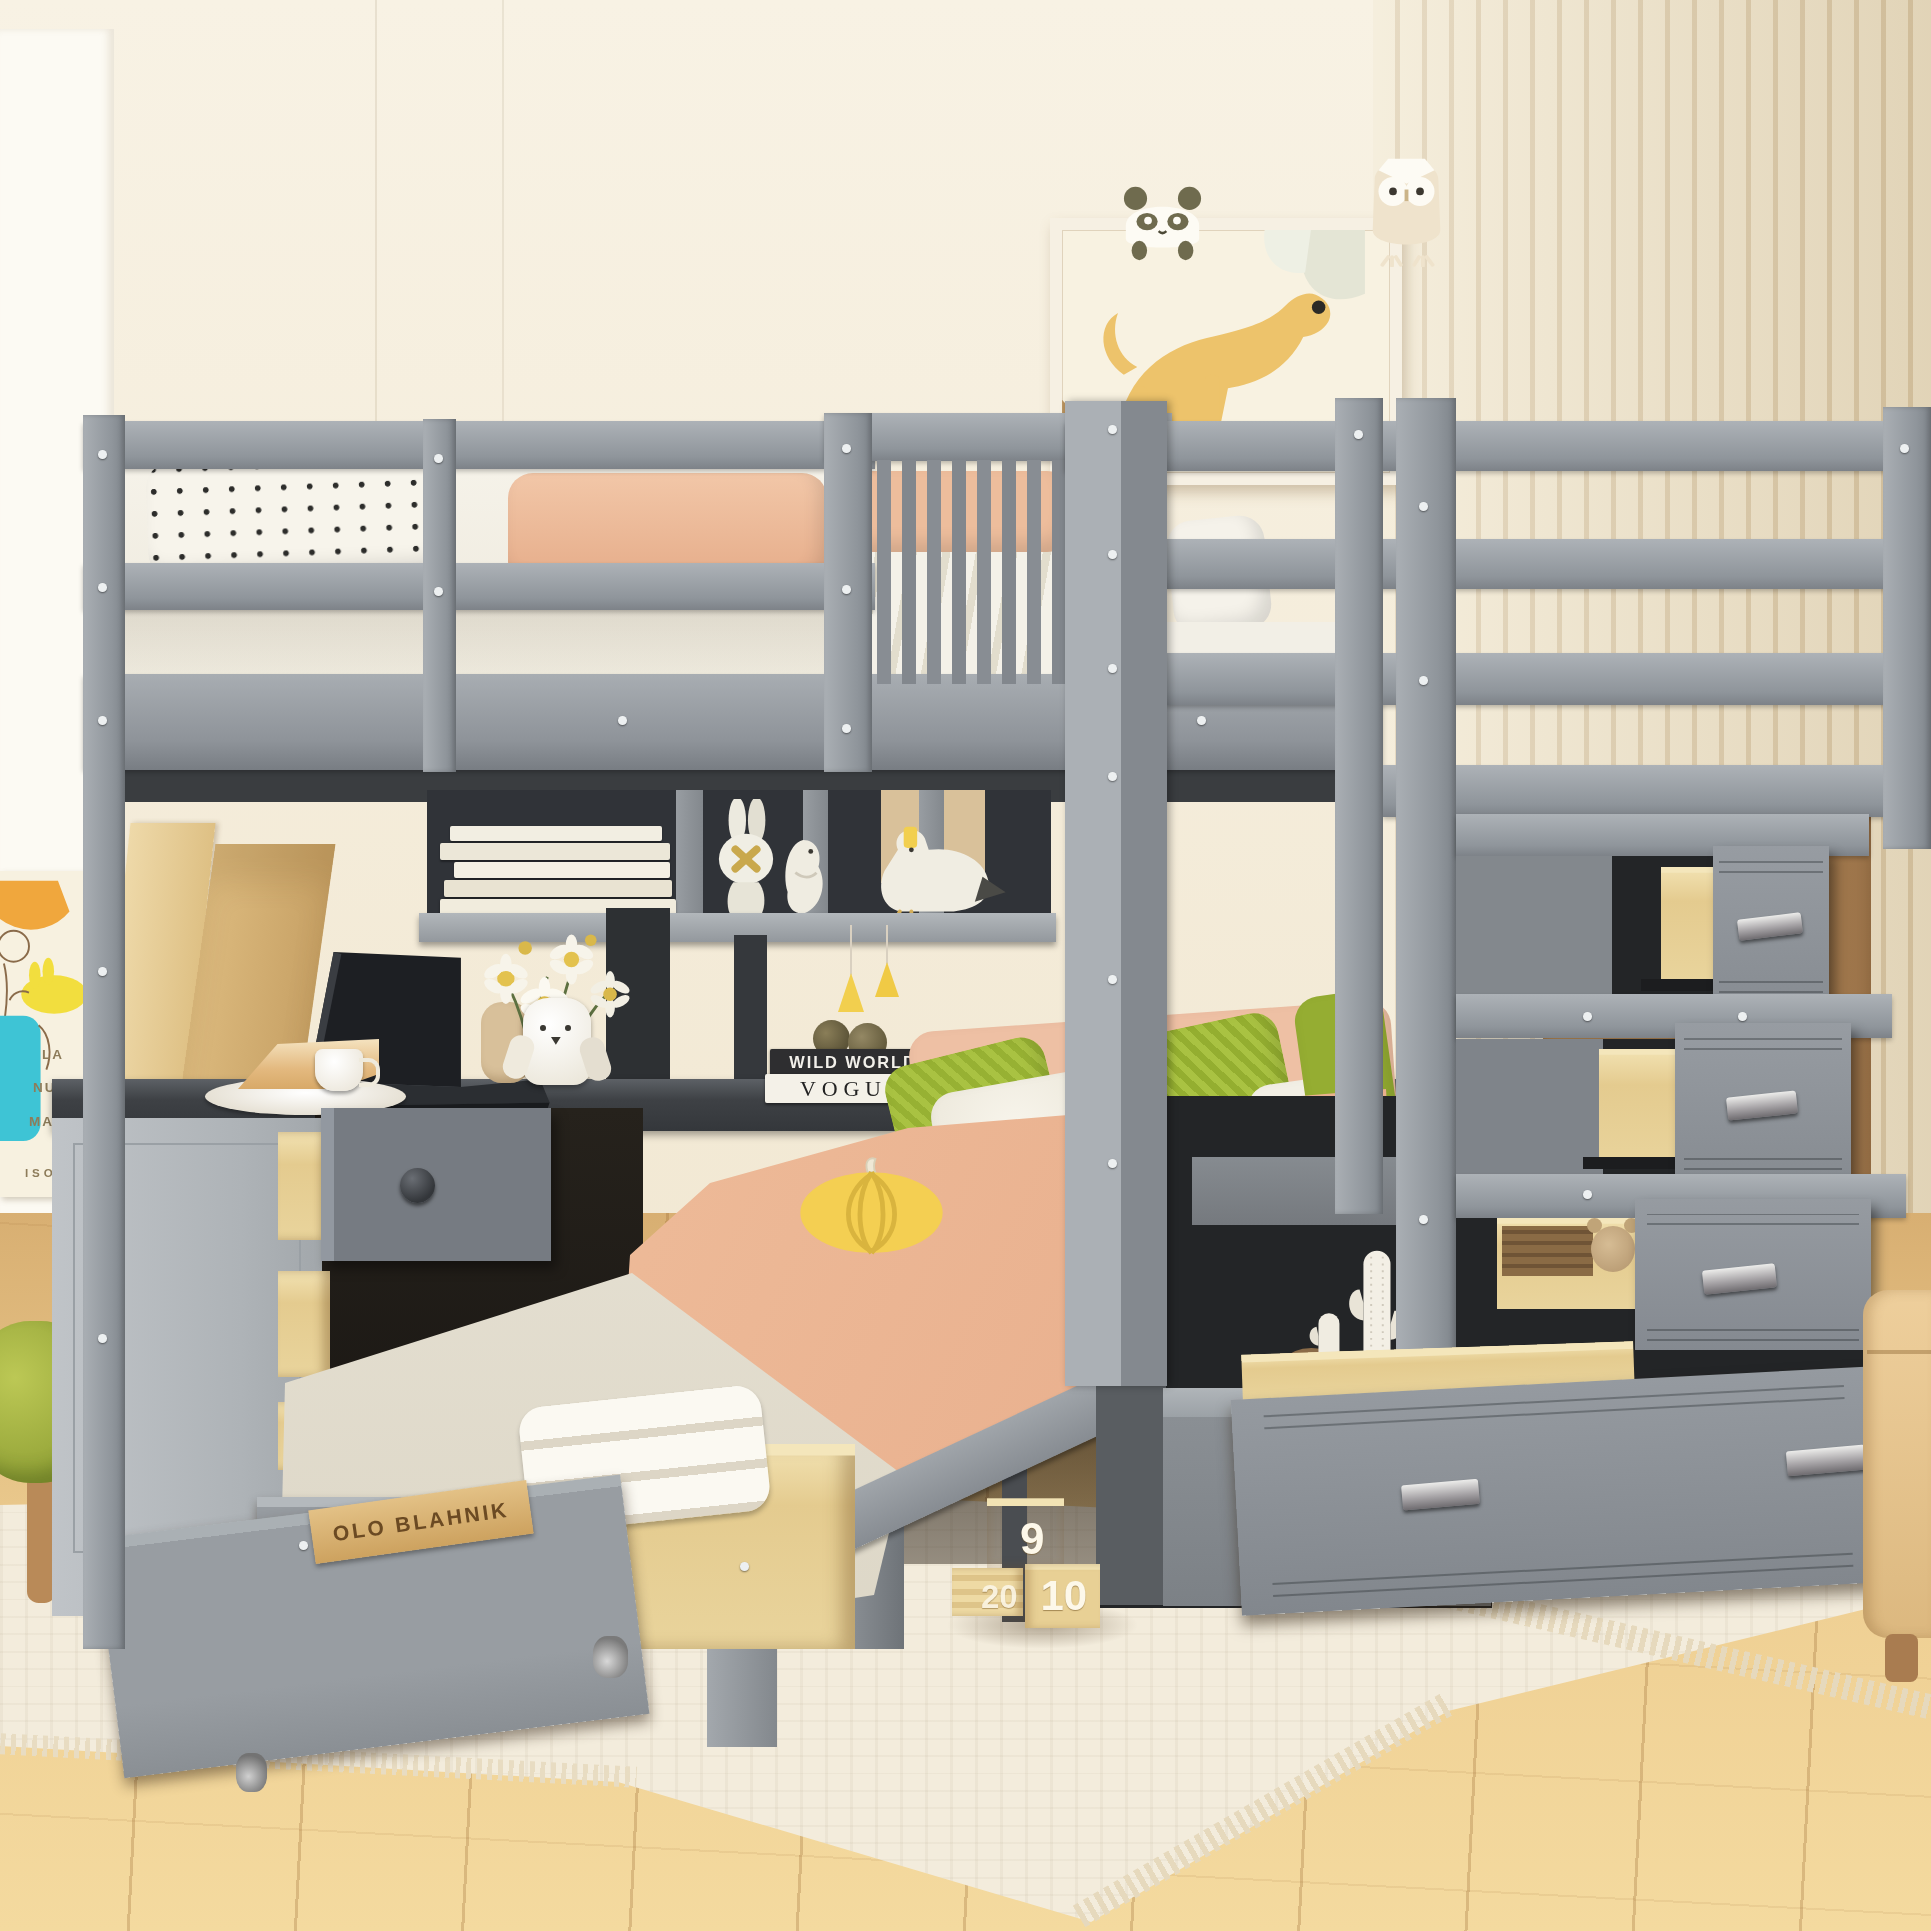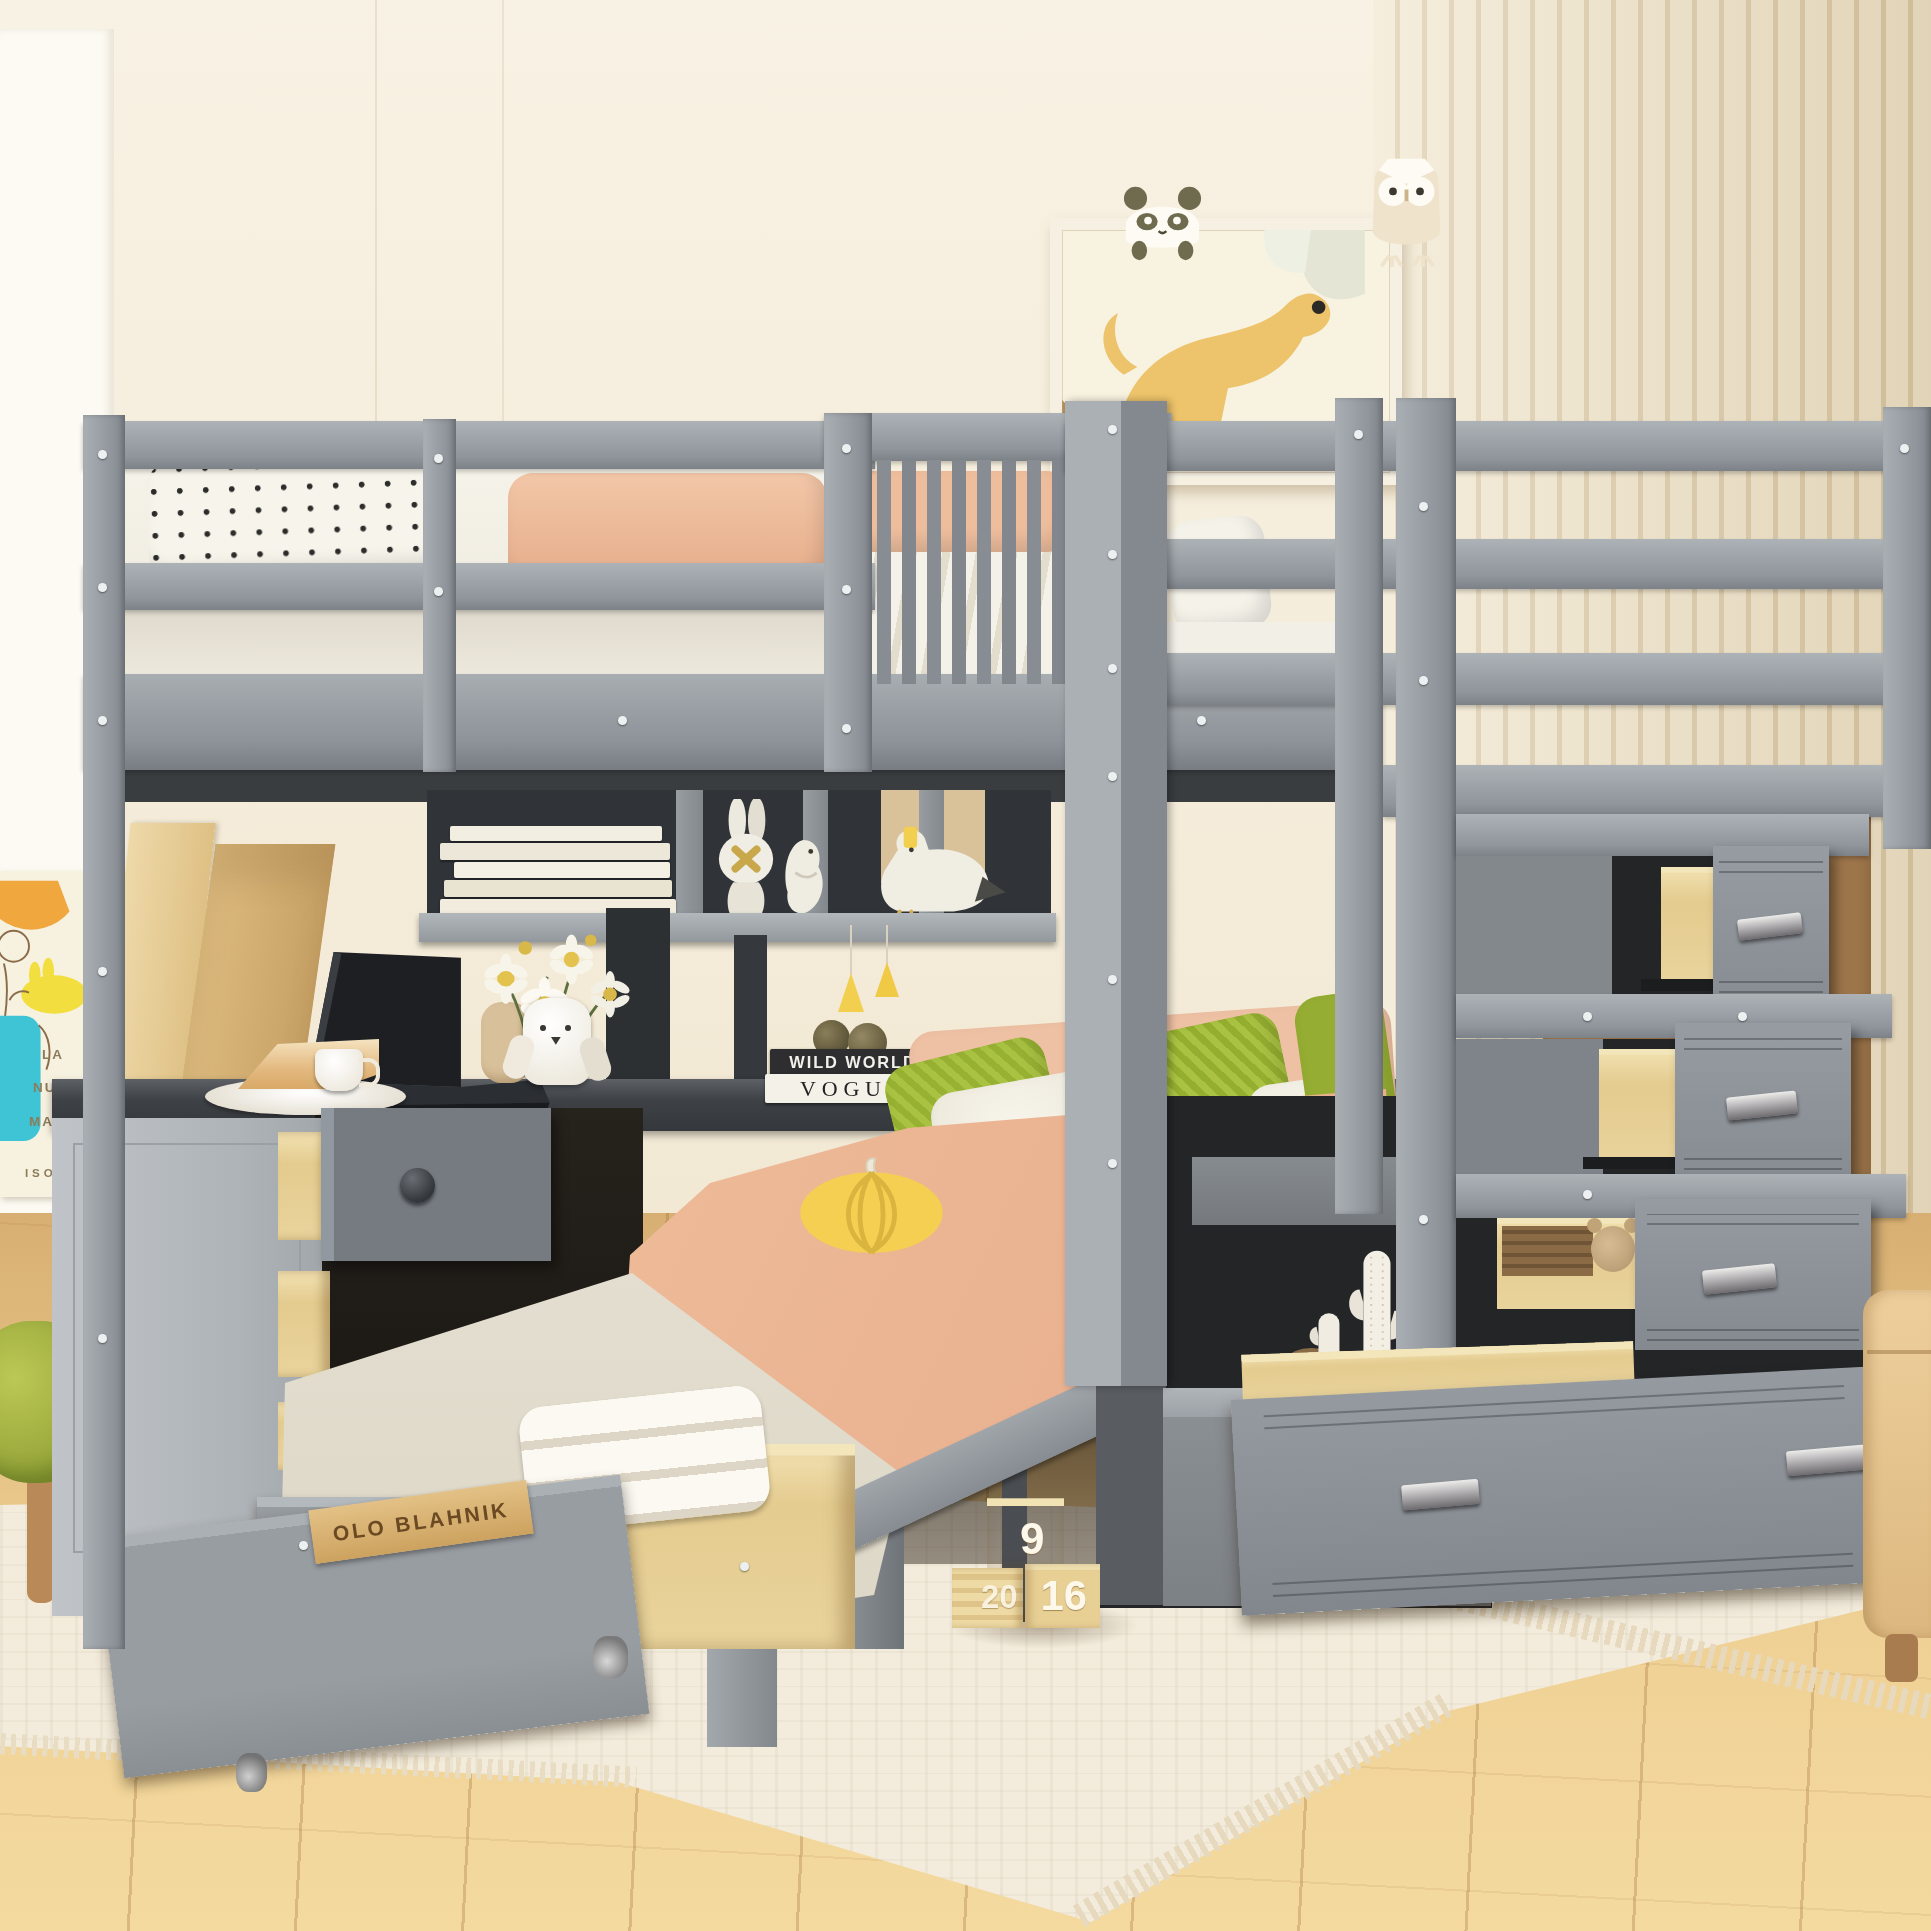--- a/index.html
+++ b/index.html
@@ -410,25 +410,25 @@
   </div>
 
   <div class="abs" style="left:1863px;top:1290px;width:68px;height:348px;background:linear-gradient(180deg,#eecf9c,#dcb87f);border-radius:25px 0 0 25px;box-shadow:inset 7.7px 0 11.6px rgba(120,80,30,.25);"></div>
   <div class="abs" style="left:1867px;top:1350px;width:64px;height:3.9px;background:rgba(120,80,30,.35);"></div>
   <div class="abs" style="left:1885px;top:1634px;width:33px;height:48px;background:#a97c50;border-radius:7.7px;"></div>
 
   <div class="abs shadow" style="left:946px;top:1601px;width:193px;height:48px;"></div>
   <div class="abs" style="left:987px;top:1506px;width:77px;height:68px;background:linear-gradient(90deg,repeating-linear-gradient(0deg,#f4e9c6 0 5.8px,#e0c98e 5.8px 11.6px) 0 0/25px 100%,#e5cb92 0);box-shadow:inset 0 -7.7px 9.7px rgba(120,80,30,.25),0 -7.7px 0 #f2e3b4;">
     <span class="abs blocknum" style="left:33px;top:7.7px;font-size:44px;">9</span>
   </div>
-  <div class="abs" style="left:952px;top:1568px;width:71px;height:60px;background:repeating-linear-gradient(0deg,#eedaa4 0 7.7px,#dec489 7.7px 13.5px);box-shadow:inset -5.8px 0 7.7px rgba(120,80,30,.3);">
+  <div class="abs" style="left:952px;top:1568px;width:71px;height:48px;background:repeating-linear-gradient(0deg,#eedaa4 0 7.7px,#dec489 7.7px 13.5px);box-shadow:inset -5.8px 0 7.7px rgba(120,80,30,.3);">
     <span class="abs blocknum" style="left:29px;top:9.7px;font-size:33px;opacity:.85;">20</span>
   </div>
   <div class="abs" style="left:1025px;top:1564px;width:75px;height:64px;background:#e8d095;box-shadow:inset 5.8px 0 7.7px rgba(120,80,30,.25),inset 0 5.8px 0 #f2e3b4;">
-    <span class="abs blocknum" style="left:15.4px;top:7.7px;font-size:42px;">16</span>
+    <span class="abs blocknum" style="left:15.4px;top:7.7px;font-size:42px;">10</span>
   </div>
 
   <div class="abs scr" style="left:98px;top:450px;"></div>
   <div class="abs scr" style="left:98px;top:583px;"></div>
   <div class="abs scr" style="left:98px;top:716px;"></div>
   <div class="abs scr" style="left:98px;top:967px;"></div>
   <div class="abs scr" style="left:98px;top:1334px;"></div>
   <div class="abs scr" style="left:434px;top:454px;"></div>
   <div class="abs scr" style="left:434px;top:587px;"></div>
   <div class="abs scr" style="left:842px;top:444px;"></div>

